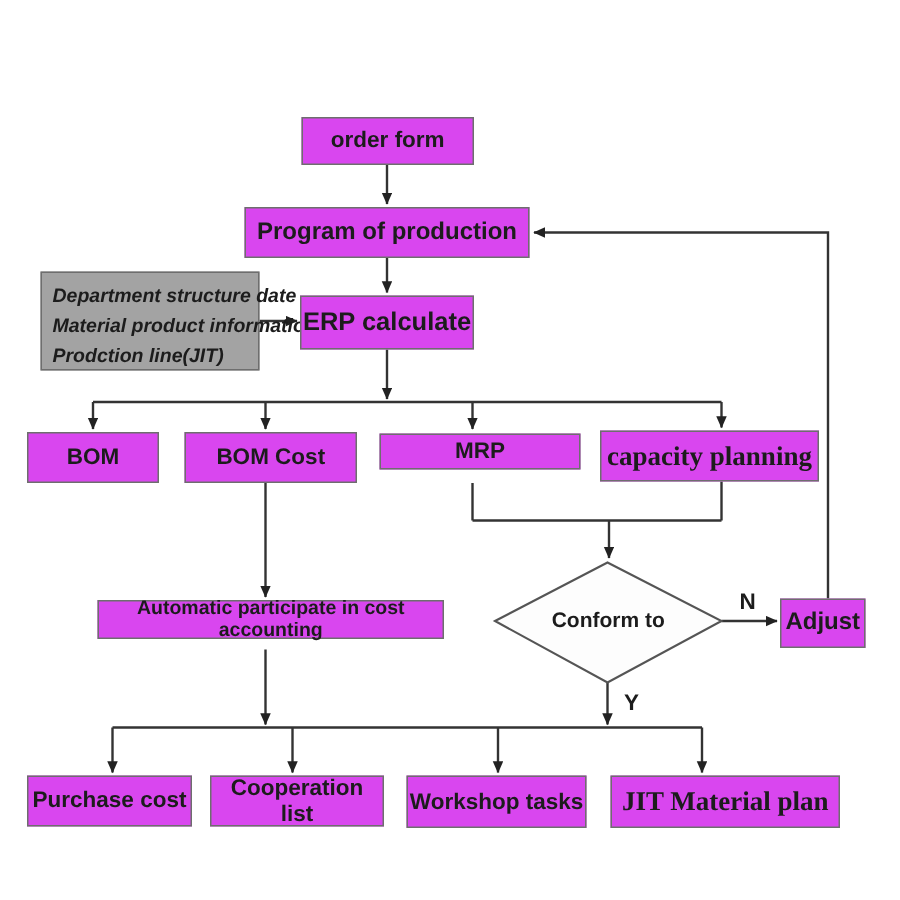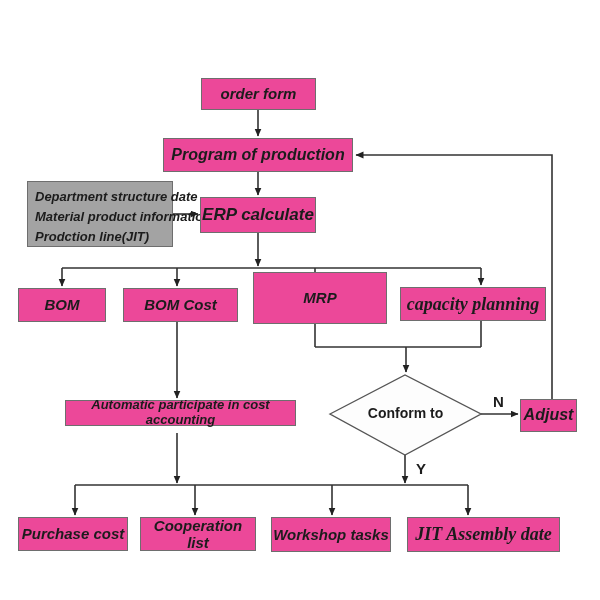--- a/index.html
+++ b/index.html
@@ -10,29 +10,28 @@
     background: #ffffff;
     font-family: "Liberation Sans", sans-serif;
     overflow: hidden;
   }
   .connector-layer {
     position: absolute; left: 0; top: 0; width: 600px; height: 600px;
   }
   .box {
     position: absolute;
     box-sizing: border-box;
-    background: #ec4899;
+    background: #d946ef;
     border: 1.5px solid #6e6e6e;
     display: flex; align-items: center; justify-content: center;
     font-weight: 700;
     font-size: 15px;
     color: #1c1c1c;
     text-align: center;
     line-height: 1.15;
-    font-style: italic;
   }
   .box.serif {
     font-family: "Liberation Serif", serif;
     font-size: 18px;
   }
   .box.small { font-size: 13px; }
   .info-box {
     position: absolute;
     box-sizing: border-box;
     background: #a3a3a3;
@@ -105,21 +104,21 @@
     <div class="info-line">Material product information</div>
     <div class="info-line">Prodction line(JIT)</div>
   </div>
 
   <div class="box" style="left:18px; top:288px; width:88px; height:34px;">BOM</div>
 
   <div class="box" style="left:200px; top:197px; width:116px; height:36px; font-size:17px;">ERP calculate</div>
 
   <div class="box" style="left:123px; top:288px; width:115px; height:34px;">BOM Cost</div>
 
-  <div class="box" style="left:253px; top:272px; width:134px; height:52px;text-align:right;">MRP</div>
+  <div class="box" style="left:253px; top:289px; width:134px; height:24px;text-align:right;">MRP</div>
 
   <div class="box serif" style="left:400px; top:287px; width:146px; height:34px;">capacity planning</div>
 
   <div class="box small" style="left:65px; top:400px; width:231px; height:26px;">Automatic participate in cost accounting</div>
 
   <div class="diamond-text" style="left:330px; top:381px; width:151px; height:64px;">
     <span>Conform to</span>
   </div>
 
   <div class="box" style="left:520px; top:399px; width:57px; height:33px; font-size:16px;">Adjust</div>
@@ -127,15 +126,15 @@
   <div class="edge-label" style="left:493px; top:393px;">N</div>
 
   <div class="edge-label" style="left:416px; top:460px;">Y</div>
 
   <div class="box" style="left:18px; top:517px; width:110px; height:34px;">Purchase cost</div>
 
   <div class="box" style="left:140px; top:517px; width:116px; height:34px;">Cooperation list</div>
 
   <div class="box" style="left:271px; top:517px; width:120px; height:35px;">Workshop tasks</div>
 
-  <div class="box serif" style="left:407px; top:517px; width:153px; height:35px;">JIT Assembly date</div>
+  <div class="box serif" style="left:407px; top:517px; width:153px; height:35px;">JIT Material plan</div>
 
 </div>
 
 </body></html>

